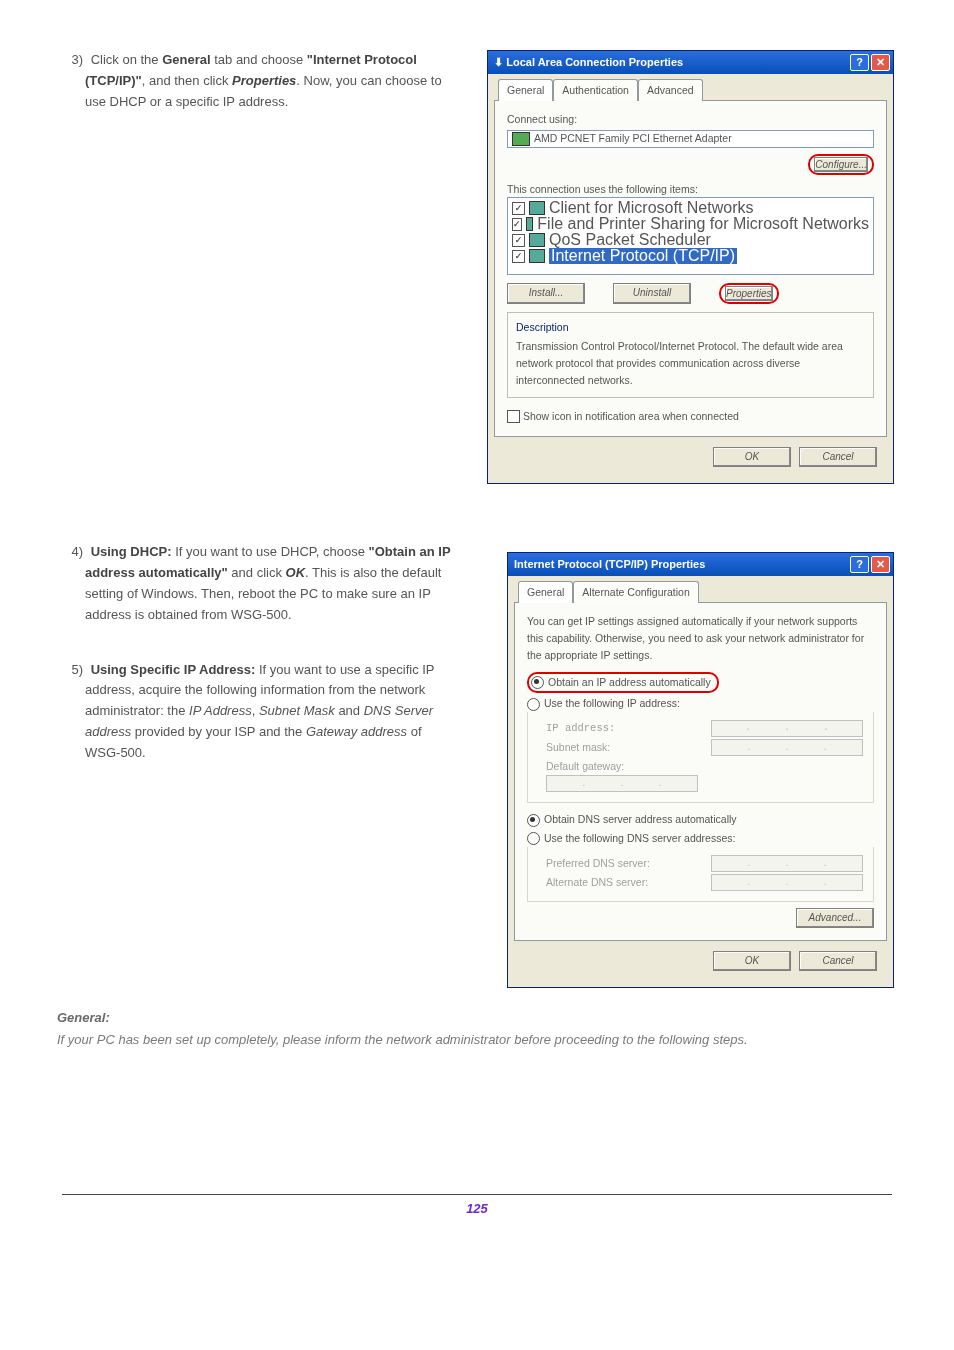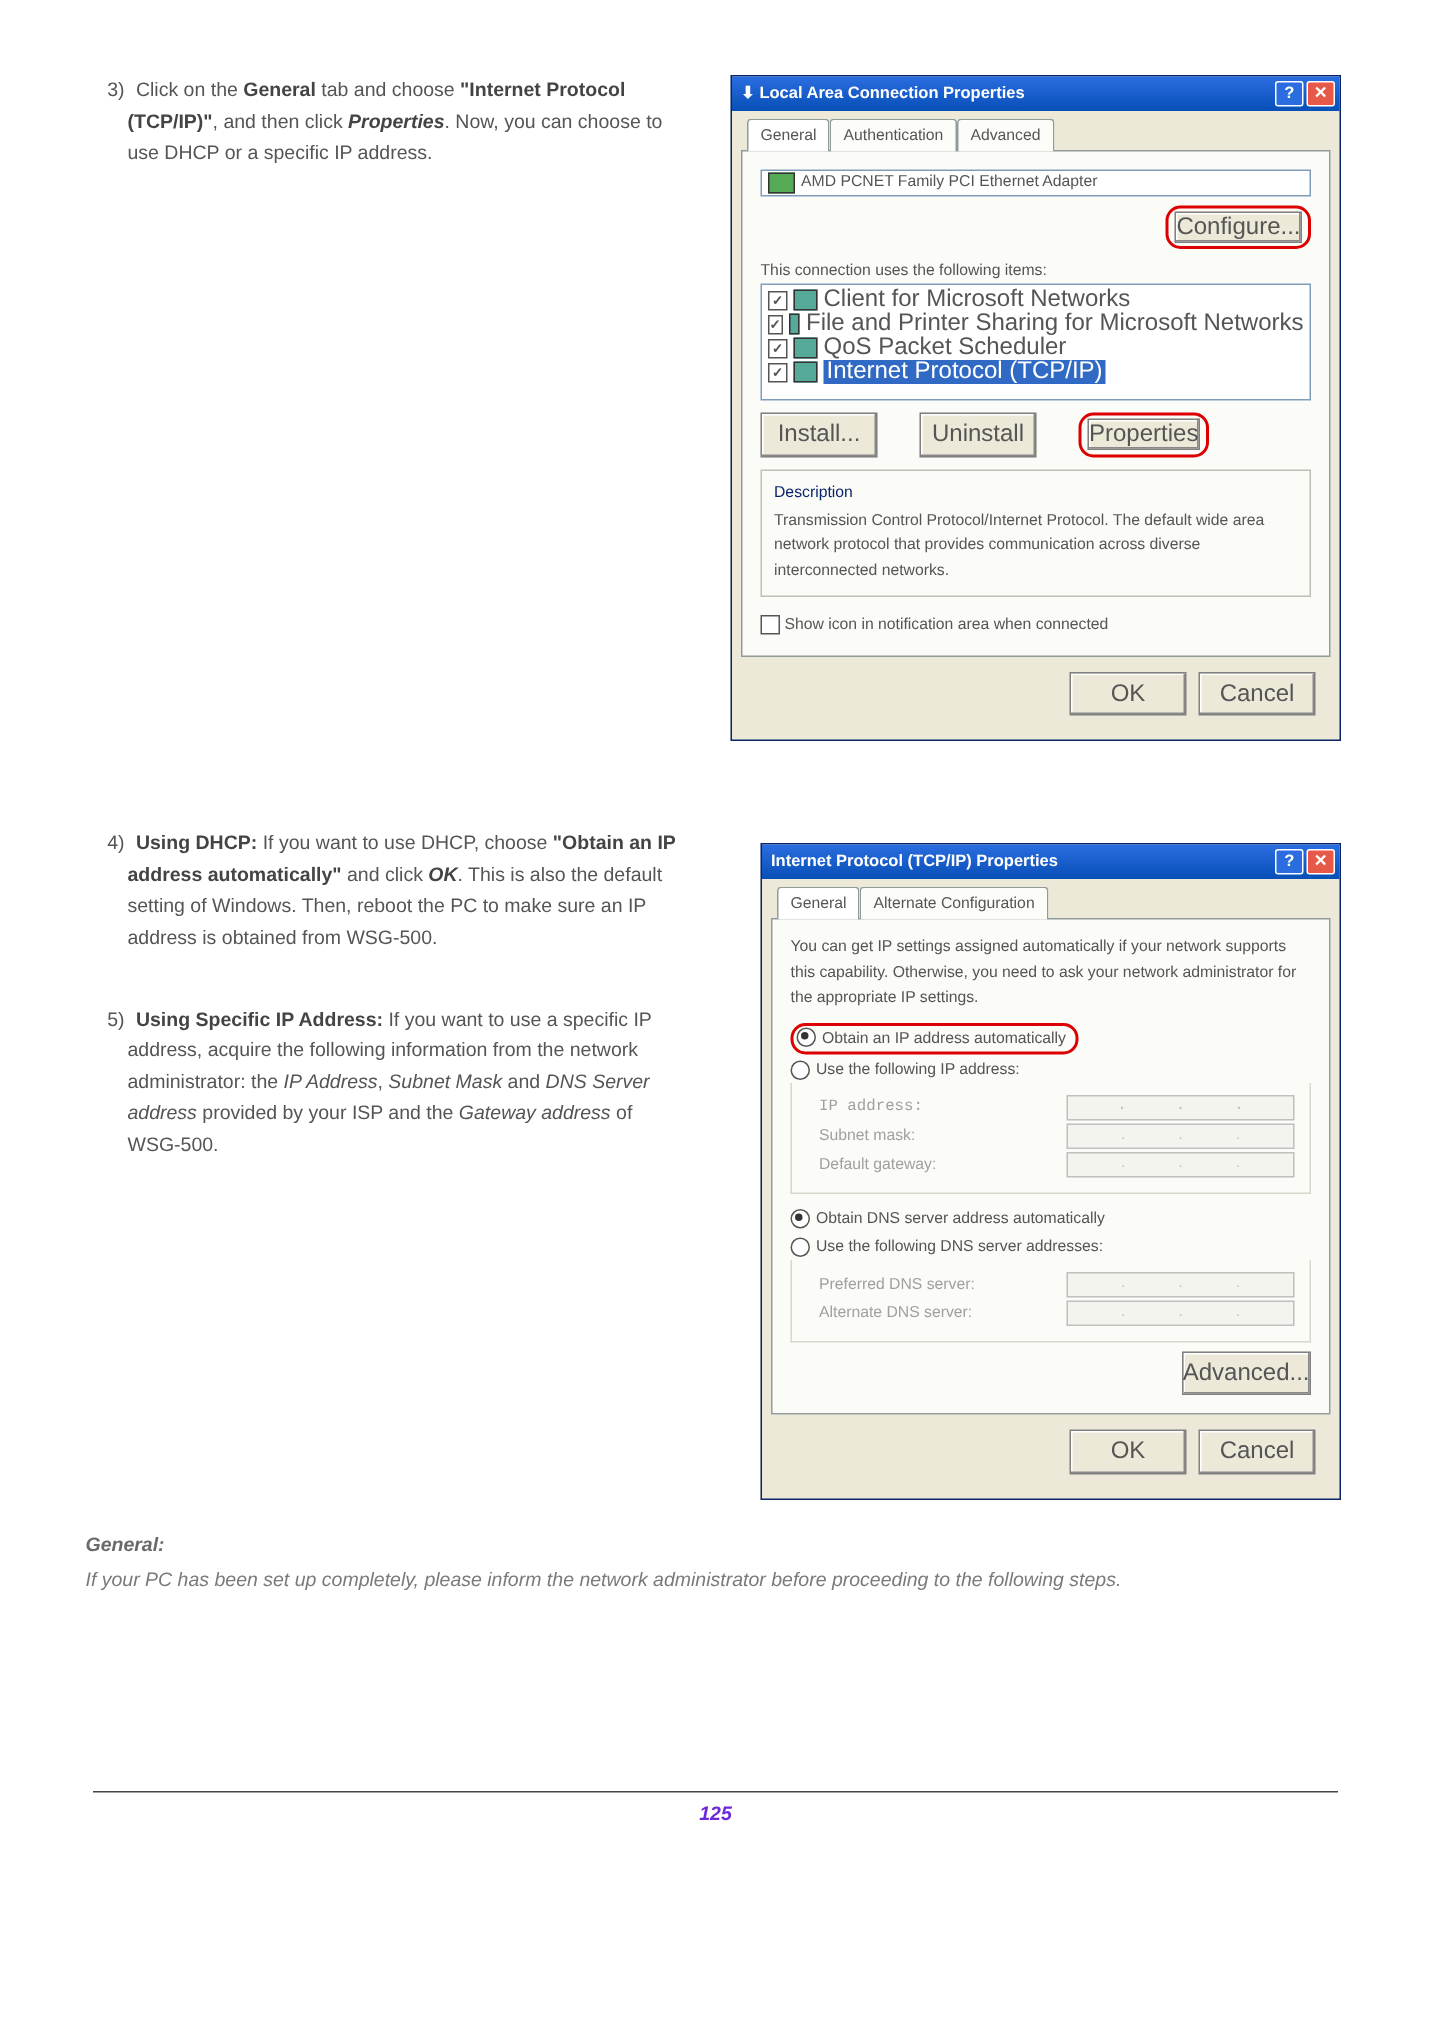--- a/index.html
+++ b/index.html
@@ -66,22 +66,22 @@
   .xp-tab.active { background:#fff; }
   .xp-panel {
     border:1px solid #919b9c;background:#fbfbf8;padding:10px 12px 12px 12px;
   }
   .xp-input {
     width:100%;height:18px;border:1px solid #7f9db9;background:#fff;padding:1px 4px;
     font-size:10.5px;box-sizing:border-box;
   }
   .xp-btn {
     border:1px solid #808080;background:#ece9d8;padding:1px 0;
-    font-size:16px;box-shadow:inset -1px -1px #888, inset 1px 1px #fff;
-    text-align:center;min-width:76px;
+    font-size:10px;box-shadow:inset -1px -1px #888, inset 1px 1px #fff;
+    text-align:center;min-width:76px;font-style:italic;
   }
   .xp-list {
     border:1px solid #7f9db9;background:#fff;height:72px;padding:2px 4px;overflow:hidden;
   }
   .xp-list-row { display:flex;align-items:center;gap:4px;white-space:nowrap;font-size:16px;line-height:16px;}
   .xp-chk { width:11px;height:11px;border:1px solid #555;background:#fff;display:flex;align-items:center;justify-content:center;font-size:9px;}
   .xp-chk::after { content:"✓"; font-weight:bold; }
   .xp-sel { background:#316ac5;color:#fff;padding:0 2px;}
   .fieldset { border:1px solid #bfbfb5;padding:6px 8px 8px 8px; margin-top:8px;}
   .fieldset-lg { color:#0a246a; }
@@ -131,20 +131,21 @@
             <span class="icons">
               <span class="xp-icon-btn">?</span>
               <span class="xp-icon-btn xp-close">✕</span>
             </span>
           </div>
           <div class="xp-body">
             <div class="xp-tabs">
               <span class="xp-tab active">General</span><span class="xp-tab">Authentication</span><span class="xp-tab">Advanced</span>
             </div>
             <div class="xp-panel">
+              <div>Connect using:</div>
               <div class="xp-input" style="margin-top:2px;display:flex;align-items:center;gap:4px;">
                 <span class="adapter-icon"></span>
                 <span>AMD PCNET Family PCI Ethernet Adapter</span>
               </div>
               <div style="text-align:right;margin-top:6px;">
                 <span class="redring"><span class="xp-btn">Configure...</span></span>
               </div>
               <div style="margin-top:6px;">This connection uses the following items:</div>
               <div class="xp-list">
                 <div class="xp-list-row">
@@ -233,21 +234,21 @@
                     </span>
                   </div>
                 <div style="display:flex;justify-content:space-between;margin:2px 0;" class="dim">
                     <span>Subnet mask:</span>
                     <span class="dotted-input">
                       <span>.</span>
                       <span>.</span>
                       <span>.</span>
                     </span>
                   </div>
-                <div style="display:flex;justify-content:space-between;margin:2px 0;" class="dim">
+                <div style="display:flex;justify-content:space-between;margin:2px 0;flex-direction:column;" class="dim">
                     <span>Default gateway:</span>
                     <span class="dotted-input">
                       <span>.</span>
                       <span>.</span>
                       <span>.</span>
                     </span>
                   </div>
               </div>
 
               <div class="group-hd"><span class="radio on"></span><span>Obtain DNS server address automatically</span></div>

